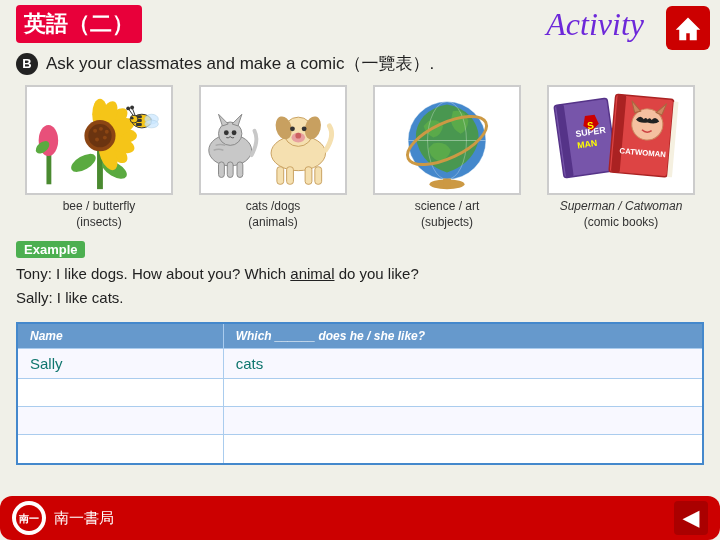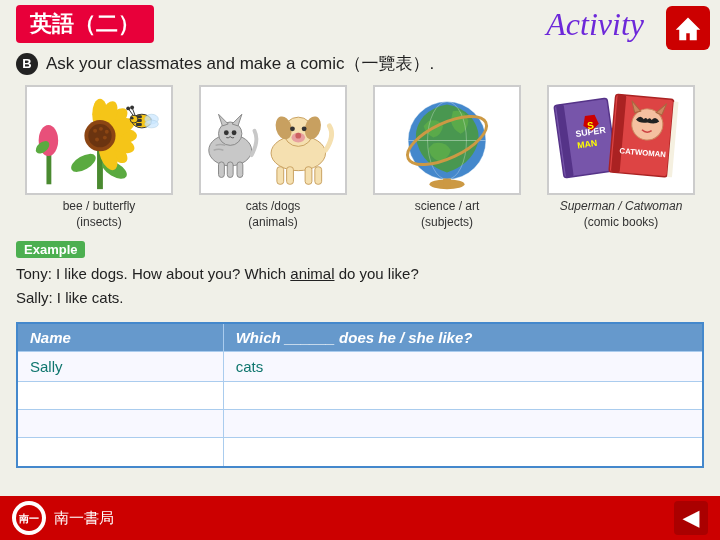--- a/index.html
+++ b/index.html
@@ -20,21 +20,21 @@
       height: 48px;
       background: #f0f0e8;
       padding: 0 16px;
     }
 
     .title-left {
       background: #e8003a;
       color: white;
       font-size: 22px;
       font-weight: bold;
-      padding: 4px 14px;
+      padding: 4px 8px;
       border-radius: 4px;
       font-family: "MS Gothic", "SimHei", sans-serif;
     }
 
     .title-right {
       font-size: 32px;
       font-style: italic;
       color: #6d28d9;
       margin-left: auto;
       padding-right: 60px;
@@ -159,21 +159,21 @@
       width: 100%;
       border-collapse: collapse;
     }
 
     table thead tr {
       background: #6699cc;
     }
 
     table thead th {
       color: white;
-      font-size: 15px;
+      font-size: 12px;
       padding: 5px 12px;
       text-align: left;
       font-style: italic;
       font-weight: bold;
       border-right: 1px solid #aaccee;
     }
 
     table thead th:last-child {
       border-right: none;
     }
@@ -204,20 +204,21 @@
       position: absolute;
       bottom: 0;
       left: 0;
       right: 0;
       height: 44px;
       background: #cc0000;
       display: flex;
       align-items: center;
       padding: 0 12px;
       justify-content: space-between;
+      border-radius: 12px;
     }
 
     .publisher-logo {
       display: flex;
       align-items: center;
       gap: 8px;
       color: white;
       font-size: 15px;
       font-family: "SimHei", sans-serif;
     }

